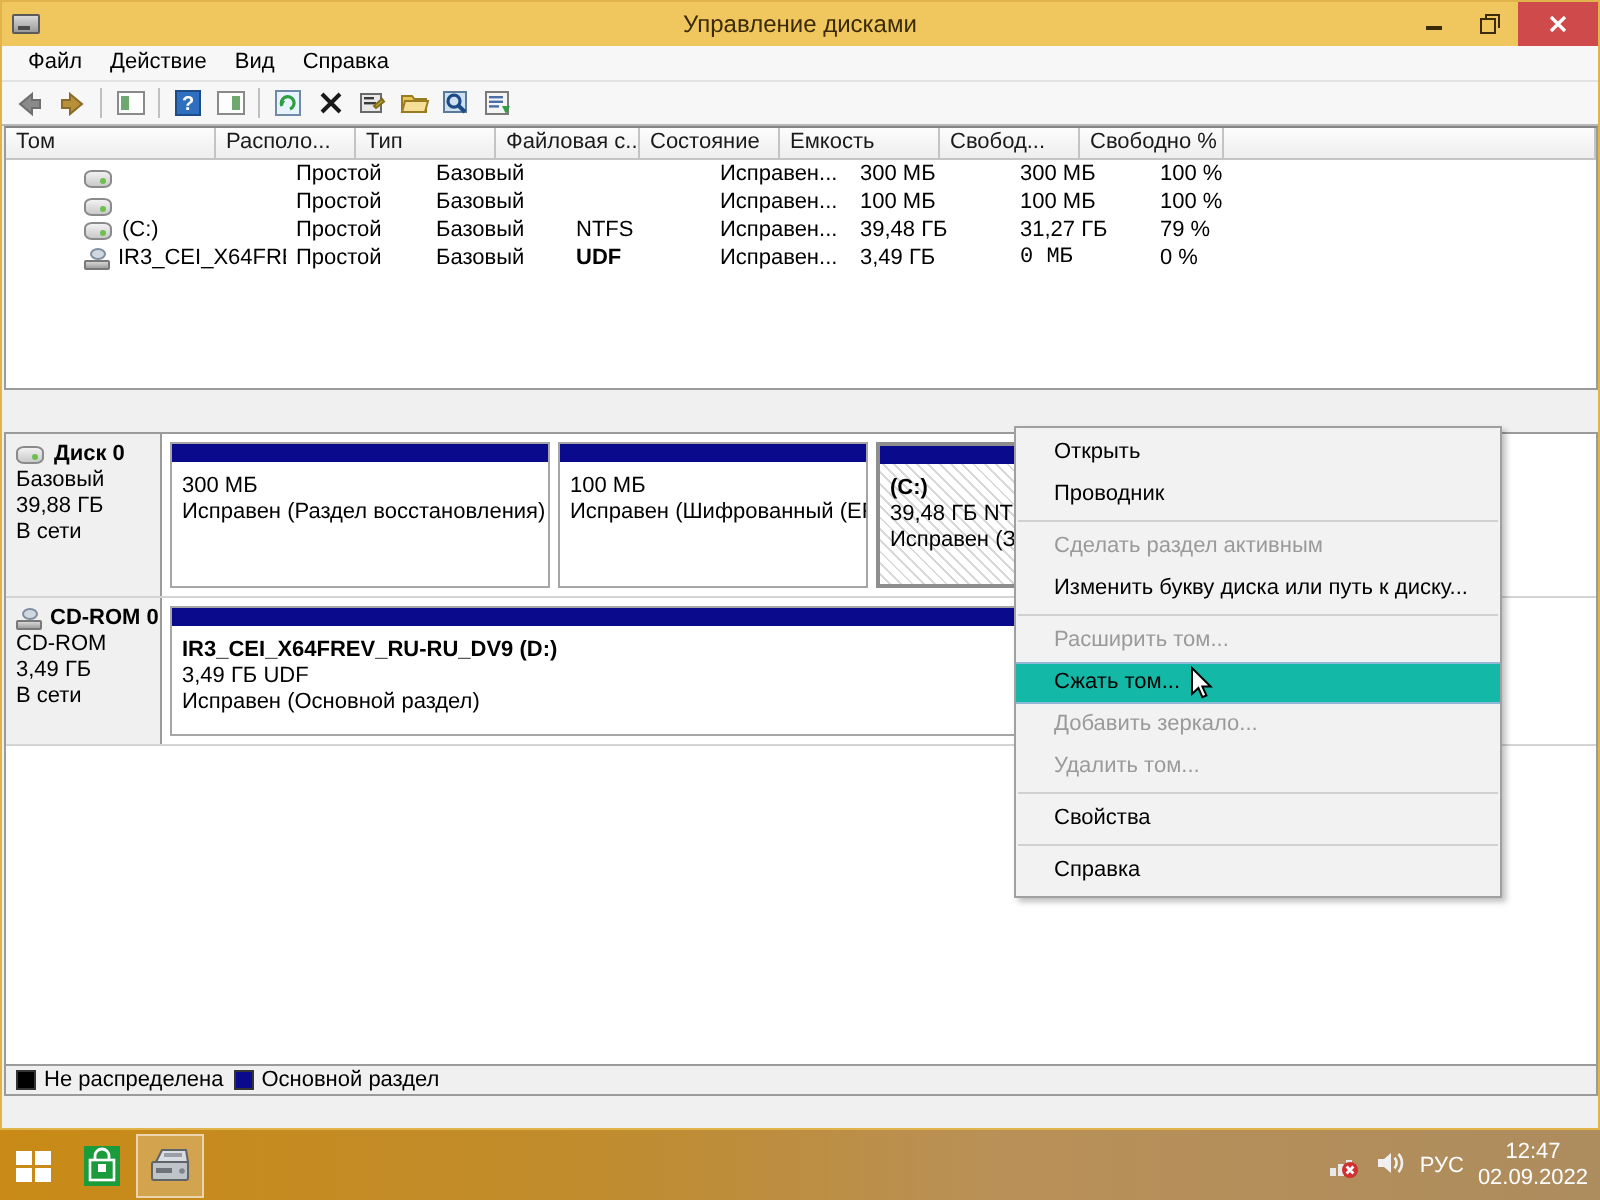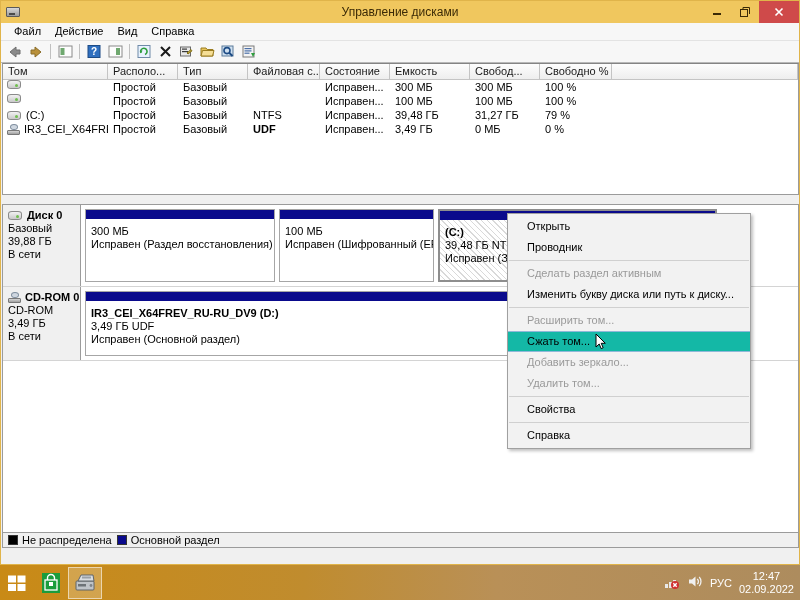--- a/index.html
+++ b/index.html
@@ -98,21 +98,21 @@
   #vol-header { display: flex; height: 16px; background: #f2f2f2; }
   .vh {
     border-right: 1px solid #c4c4c4;
     border-bottom: 1px solid #c4c4c4;
     background: linear-gradient(#fdfdfd,#eeeeee);
     font-size: 11px; color: #1a1a1a;
     padding-left: 5px; line-height: 15px;
     white-space: nowrap; overflow: hidden;
     cursor: default;
   }
-  .vrow { display: flex; height: 14px; align-items: flex-start; }
+  .vrow { display: flex; height: 14px; align-items: flex-end; padding-left: 35px; }
   .vc {
     font-size: 11px; color: #000; padding-left: 5px;
     white-space: nowrap; overflow: hidden; line-height: 14px;
   }
   .vol-icon-cell { display: flex; align-items: center; padding-left: 4px; }
   .ico-hd {
     width: 14px; height: 9px; flex: 0 0 auto;
     background: linear-gradient(#f2f2f2,#c9c9c9);
     border: 1px solid #8a8a8a; border-radius: 4px/3px;
     position: relative; margin-right: 3px;
@@ -136,21 +136,21 @@
   }
 
   
   #splitter {
     position: absolute; left: 1px; top: 195px;
     width: 797px; height: 4px; background: #f0f0f0;
   }
 
   
   #graph-pane {
-    position: absolute; left: 1px; top: 203px;
+    position: absolute; left: 1px; top: 215px;
     width: 797px; height: 330px;
     background: #ffffff;
     border: 1px solid #9b9b9b;
     overflow: hidden;
   }
   .disk-row {
     display: flex; position: relative;
     border-bottom: 1px solid #d4d4d4;
   }
   .disk-info {
@@ -426,21 +426,21 @@
               <span class="base"></span>
               <span class="disc"></span>
             </span>
             <span style="padding-left: 2px; overflow: hidden; white-space: nowrap;">IR3_CEI_X64FREV_...</span>
           </div>
           <div class="vc" style="width: 70px;">Простой</div>
           <div class="vc" style="width: 70px;">Базовый</div>
           <div class="vc" style="width: 72px; font-weight: bold;">UDF</div>
           <div class="vc" style="width: 70px;">Исправен...</div>
           <div class="vc" style="width: 80px;">3,49 ГБ</div>
-          <div class="vc" style="width: 70px;">0 МБ</div>
+          <div class="vc" style="width: 70px; font-family: Liberation Mono, monospace;">0 МБ</div>
           <div class="vc" style="width: 72px;">0 %</div>
         </div>
       </div>
   </div>
 
   <div id="splitter"></div>
 
   <div id="graph-pane">
       <div class="disk-row" style="height: 82px;">
         <div class="disk-info">

